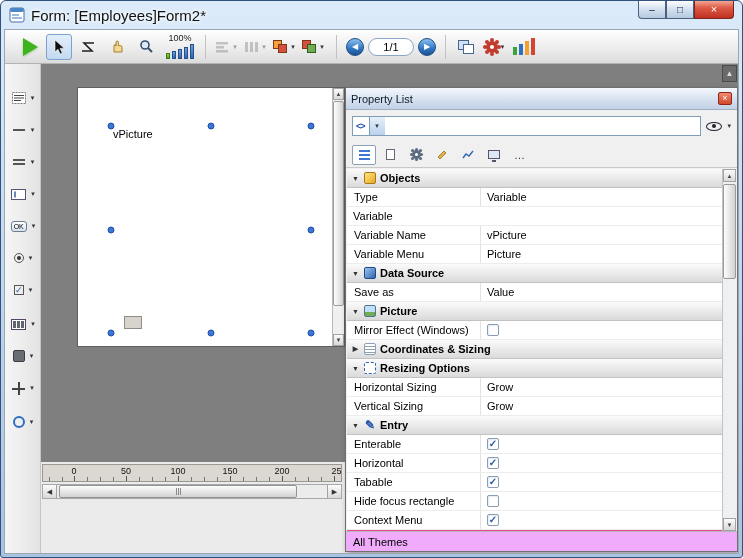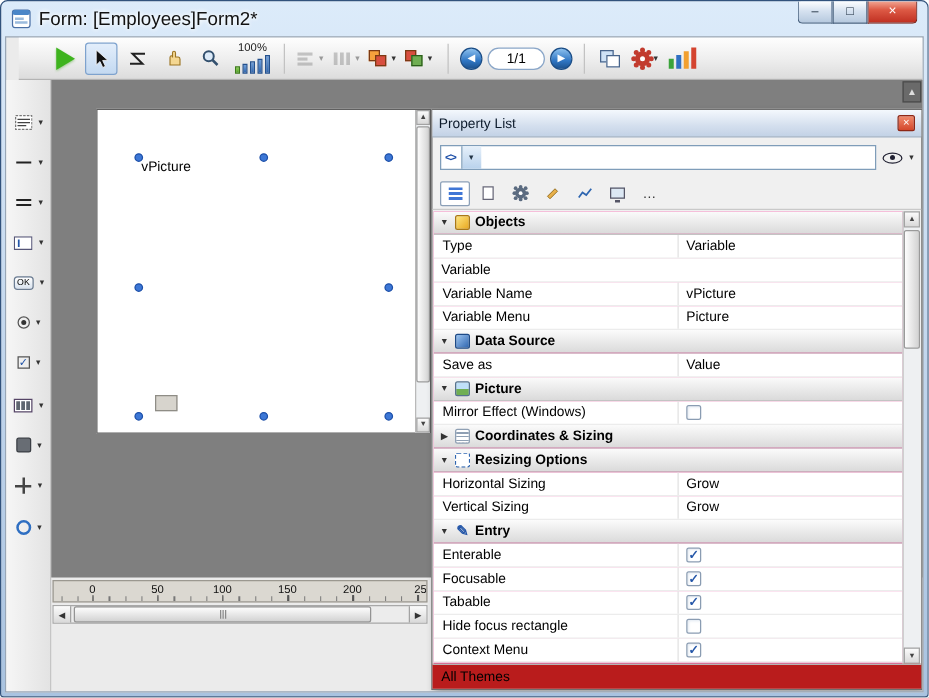--- a/index.html
+++ b/index.html
@@ -16,21 +16,21 @@
   .winbtns{position:absolute;top:0;right:8px;display:flex}
   .winbtn{width:28px;height:18px;border:1px solid #49617e;border-top:none;display:flex;align-items:center;justify-content:center;
     background:linear-gradient(#fdfeff,#d6e2f0 45%,#b6c9de);font-size:10px;color:#123;line-height:1}
   .winbtn:first-child{border-radius:0 0 0 4px}
   .winbtn.close{width:40px;background:linear-gradient(#f2a693,#dd5a45 40%,#c03022);color:#fff;border-color:#7c241a;border-radius:0 0 4px 0;font-size:11px}
 
   
   .content{position:absolute;left:3px;right:3px;top:28px;bottom:3px;background:#ebebeb;border:1px solid #98a6b6;overflow:hidden}
 
   
-  .toolbar{position:absolute;left:10px;top:0;right:0;height:34px;display:flex;align-items:center;padding:0 24px;
+  .toolbar{position:absolute;left:0;top:0;right:0;height:34px;display:flex;align-items:center;padding:0 12px;
     background:linear-gradient(#fefefe,#ededed 55%,#dcdcdc);border-bottom:1px solid #b3b3b3}
   .tbtn{height:26px;min-width:26px;display:flex;align-items:center;justify-content:center;border:1px solid transparent;border-radius:3px;margin-right:3px}
   .tbtn.pressed{background:linear-gradient(#e3eefb,#c3d9f1);border-color:#7da2ce}
   .tsep{width:1px;height:24px;background:#c2c2c2;margin:0 7px;flex:0 0 1px}
   .dd{font-size:7px;color:#333;margin-left:3px}
   .disabled{opacity:.45}
   .play{width:0;height:0;border-left:15px solid #3eb31e;border-top:9px solid transparent;border-bottom:9px solid transparent;filter:drop-shadow(0 1px 1px #9dc98d)}
   .zoomctl{display:flex;flex-direction:column;align-items:center;margin:0 4px}
   .zoomlabel{font-size:9px;color:#222;line-height:9px}
   .zoombars{display:flex;align-items:flex-end;gap:2px;height:15px;margin-top:1px}
@@ -130,31 +130,31 @@
     border-bottom:1px solid #c3c3c3;font-weight:bold;font-size:11px}
   .tri{font-size:7px;color:#333;width:9px;text-align:center}
   .sic{width:12px;height:12px;flex:0 0 12px;border-radius:2px}
   .ic-objects{background:linear-gradient(135deg,#ffe680,#e8a820);border:1px solid #a97818}
   .ic-data{background:linear-gradient(135deg,#9cc4f0,#2f66b0);border:1px solid #1d4a86}
   .ic-picture{background:linear-gradient(#bfe0f8 55%,#6fae52 55%);border:1px solid #56728c}
   .ic-coords{background:repeating-linear-gradient(#fff 0 2px,#8fa0b4 2px 3px),repeating-linear-gradient(90deg,#fff 0 2px,#8fa0b4 2px 3px);border:1px solid #8fa0b4}
   .ic-resize{background:#fff;border:1px dashed #2f66b0}
   .ic-entry{background:transparent;border:none;color:#2456a8;font-size:12px;line-height:12px;text-align:center}
   .prow{height:19px;display:flex;align-items:center;border-bottom:1px solid #ececec;background:#fff;font-size:11px}
-  .plab{width:196px;height:100%;display:flex;align-items:center;padding-left:7px;border-right:1px solid #e2e2e2}
+  .plab{width:134px;height:100%;display:flex;align-items:center;padding-left:7px;border-right:1px solid #e2e2e2}
   .pval{flex:1;display:flex;align-items:center;padding-left:6px}
   .cb{width:12px;height:12px;border:1px solid #8a9cb2;border-radius:2px;background:#fff;box-shadow:inset 1px 1px 2px #e4ebf3;
     display:inline-flex;align-items:center;justify-content:center;font-size:10px;color:var(--check_blue)}
   .cb.checked::after{content:"✓";font-weight:bold;margin-top:-1px}
 
   .pl-scroll{position:absolute;right:1px;top:81px;bottom:20px;width:14px;background:#eef0f2;border-left:1px solid #c3c3c3}
   .plsbtn{position:absolute;left:0;width:13px;height:13px;background:linear-gradient(#fbfbfb,#d9d9d9);border:1px solid #a3a3a3;
     font-size:6px;color:#444;display:flex;align-items:center;justify-content:center}
   .plsthumb{position:absolute;left:0;top:15px;width:13px;height:95px;background:linear-gradient(to right,#fdfdfd,#d2d2d2);border:1px solid #9a9a9a;border-radius:2px}
-  .pl-footer{position:absolute;left:0;right:0;bottom:0;height:20px;background:#b91c1c;border-top:1px solid #b5b5b5;
+  .pl-footer{position:absolute;left:0;right:0;bottom:0;height:20px;background:#f0abfc;border-top:1px solid #b5b5b5;
     display:flex;align-items:center;padding-left:7px;font-size:11px}
 </style>
 </head>
 <body>
 
 <div class="window">
 
   <div class="titlebar">
     <svg class="appicon" viewBox="0 0 16 16">
       <rect x="1" y="1" width="14" height="14" rx="2" fill="#fff" stroke="#4a6fa5"></rect>
@@ -486,21 +486,21 @@
           <span class="sic ic-entry">✎</span>
           <span>Entry</span>
         </div>
         <div class="prow">
           <div class="plab">Enterable</div>
           <div class="pval">
               <span class="cb checked"></span>
             </div>
         </div>
         <div class="prow">
-          <div class="plab">Focusable</div>
+          <div class="plab">Horizontal</div>
           <div class="pval">
               <span class="cb checked"></span>
             </div>
         </div>
         <div class="prow">
           <div class="plab">Tabable</div>
           <div class="pval">
               <span class="cb checked"></span>
             </div>
         </div>

